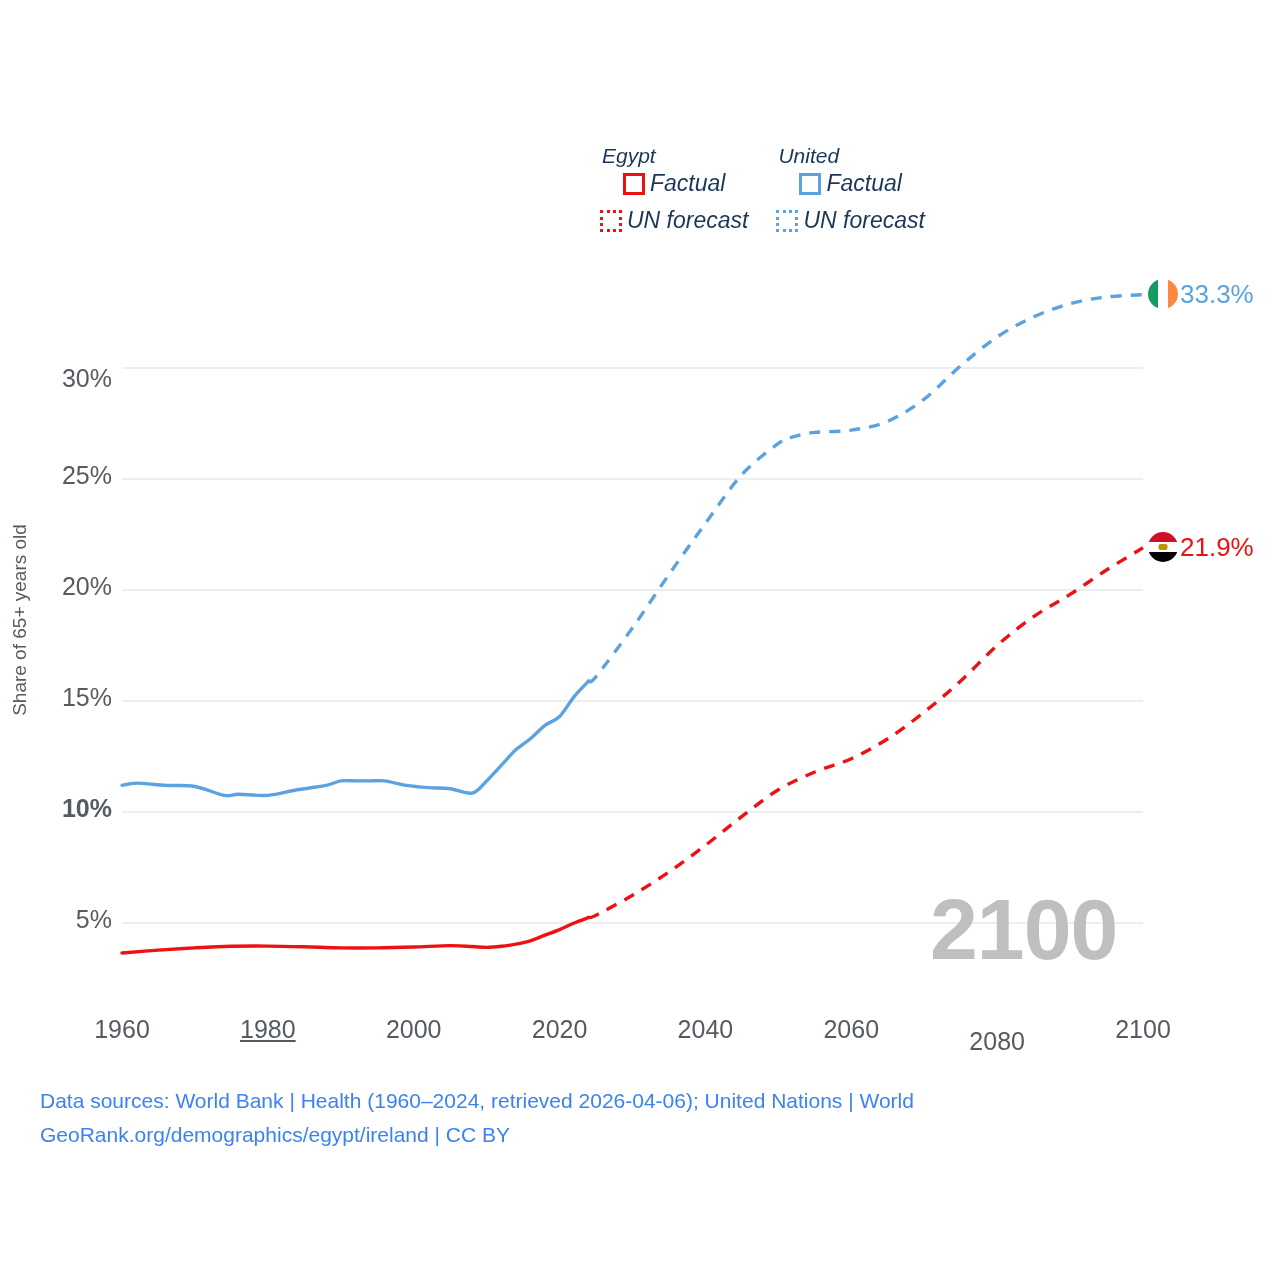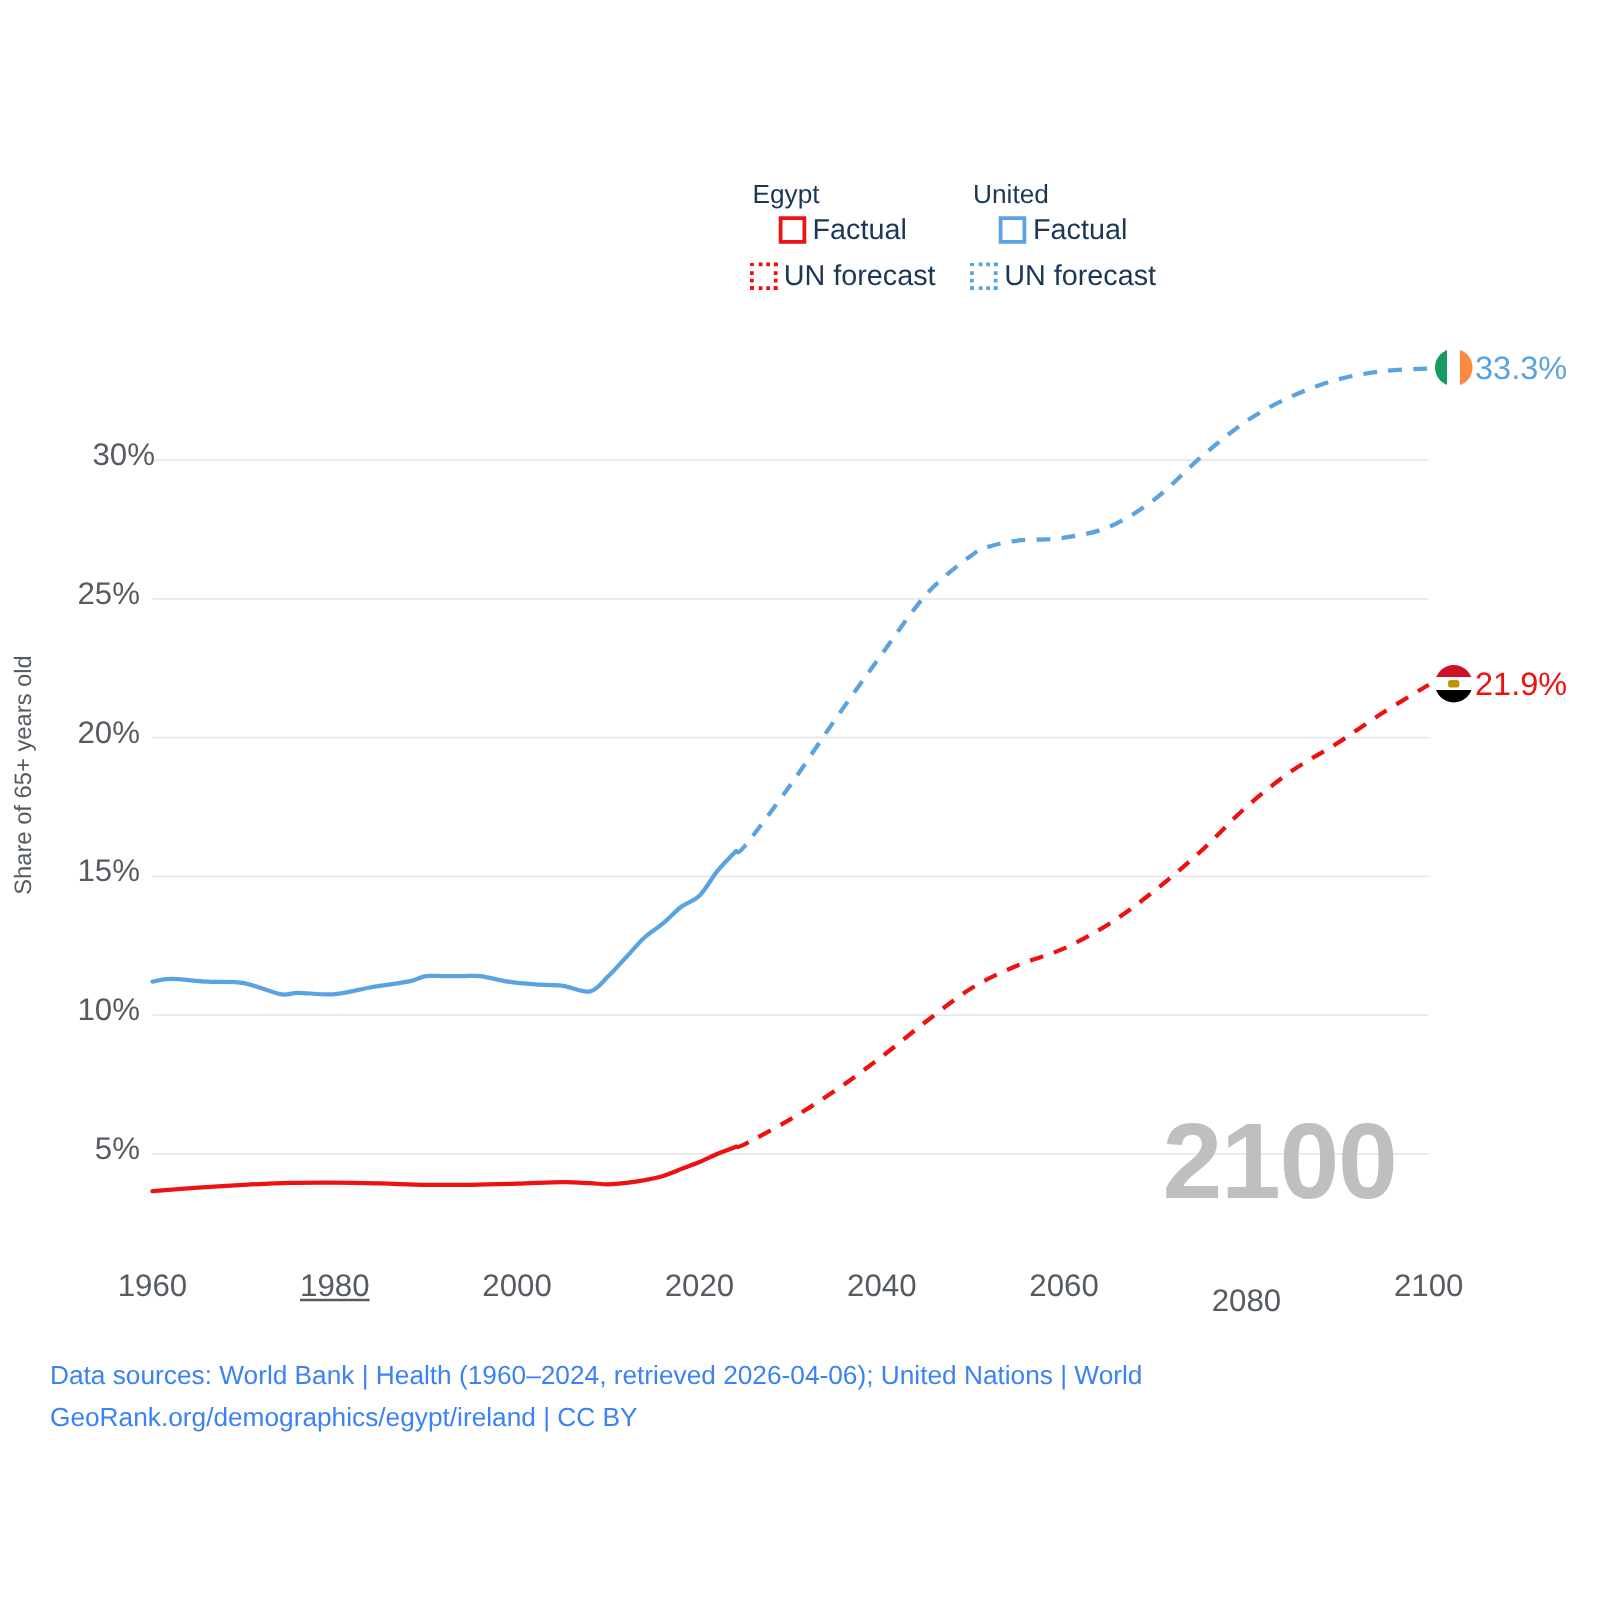--- a/index.html
+++ b/index.html
@@ -41,20 +41,21 @@
     top: 144px;
     display: flex;
     flex-direction: row;
     gap: 28px;
     align-items: flex-start;
   }
   .legend-group {
     display: flex;
     flex-direction: column;
     gap: 4px;
+    font-style: italic;
   }
   .legend-country {
     font-size: 21px;
     color: #1c3657;
     padding-left: 2px;
     line-height: 1.15;
   }
   .legend-entries {
     display: flex;
     flex-direction: column;
@@ -253,25 +254,25 @@
         <path d="M122.00,952.97C128.08,952.49 146.31,950.94 158.46,950.08C170.62,949.23 182.77,948.49 194.93,947.86C207.08,947.24 219.24,946.61 231.39,946.31C243.55,946.01 255.70,946.01 267.86,946.09C280.01,946.16 292.17,946.46 304.32,946.75C316.48,947.05 328.63,947.68 340.79,947.86C352.94,948.05 365.10,948.01 377.25,947.86C389.40,947.72 401.56,947.35 413.71,946.98C425.87,946.61 440.45,945.72 450.18,945.64C459.90,945.57 465.98,946.24 472.06,946.53C478.13,946.83 481.78,947.46 486.64,947.42C491.50,947.38 496.37,946.86 501.23,946.31C506.09,945.75 510.95,945.01 515.81,944.09C520.68,943.17 525.54,942.24 530.40,940.76C535.26,939.28 540.12,937.06 544.99,935.21C549.85,933.36 554.71,931.69 559.57,929.66C564.43,927.63 569.30,925.03 574.16,923.00C579.02,920.97 586.31,918.38 588.74,917.45" fill="none" stroke="#ee1111" stroke-width="3.4" stroke-linecap="round" stroke-linejoin="round"></path>
         <path d="M588.74,917.45C589.96,917.08 588.74,918.93 596.04,915.23C603.33,911.53 620.35,902.47 632.50,895.25C644.65,888.03 656.81,880.27 668.96,871.94C681.12,863.62 693.27,854.55 705.43,845.30C717.58,836.05 729.74,825.69 741.89,816.44C754.05,807.19 766.20,797.20 778.36,789.80C790.51,782.40 802.67,777.22 814.82,772.04C826.98,766.86 839.13,764.27 851.29,758.72C863.44,753.17 875.60,746.51 887.75,738.74C899.90,730.97 912.06,721.72 924.21,712.10C936.37,702.48 948.52,692.12 960.68,681.02C972.83,669.92 984.99,656.23 997.14,645.50C1009.30,634.77 1021.45,625.15 1033.61,616.64C1045.76,608.13 1057.92,602.21 1070.07,594.44C1082.23,586.67 1094.38,577.79 1106.54,570.02C1118.69,562.25 1136.92,551.52 1143.00,547.82" fill="none" stroke="#ee1111" stroke-width="3.4" stroke-linecap="butt" stroke-linejoin="round" stroke-dasharray="11 9"></path>
       </svg>
 
     <div class="ylabel">
       <span>Share of 65+ years old</span>
     </div>
 
     <div id="ytick-layer">
         <div class="tick-y" style="width: 112px; left: 0px; top: 905px;">5%</div>
-        <div class="tick-y" style="width: 112px; left: 0px; top: 794px;">10%</div>
+        <div class="tick-y" style="width: 112px; left: 0px; top: 794px; font-weight: bold;">10%</div>
         <div class="tick-y" style="width: 112px; left: 0px; top: 683px;">15%</div>
         <div class="tick-y" style="width: 112px; left: 0px; top: 572px;">20%</div>
         <div class="tick-y" style="width: 112px; left: 0px; top: 461px;">25%</div>
-        <div class="tick-y" style="width: 112px; left: 0px; top: 350px; padding-left: 12px;">30%</div>
+        <div class="tick-y" style="width: 112px; left: 0px; top: 364px;">30%</div>
       </div>
     <div id="xtick-layer">
         <div class="tick-x" style="left: 122px; top: 1015px;">1960</div>
         <div class="tick-x" style="left: 267.857px; top: 1015px; text-decoration: underline;">1980</div>
         <div class="tick-x" style="left: 413.714px; top: 1015px;">2000</div>
         <div class="tick-x" style="left: 559.571px; top: 1015px;">2020</div>
         <div class="tick-x" style="left: 705.429px; top: 1015px;">2040</div>
         <div class="tick-x" style="left: 851.286px; top: 1015px;">2060</div>
         <div class="tick-x" style="left: 997.143px; top: 1015px; margin-top: 12px;">2080</div>
         <div class="tick-x" style="left: 1143px; top: 1015px;">2100</div>

